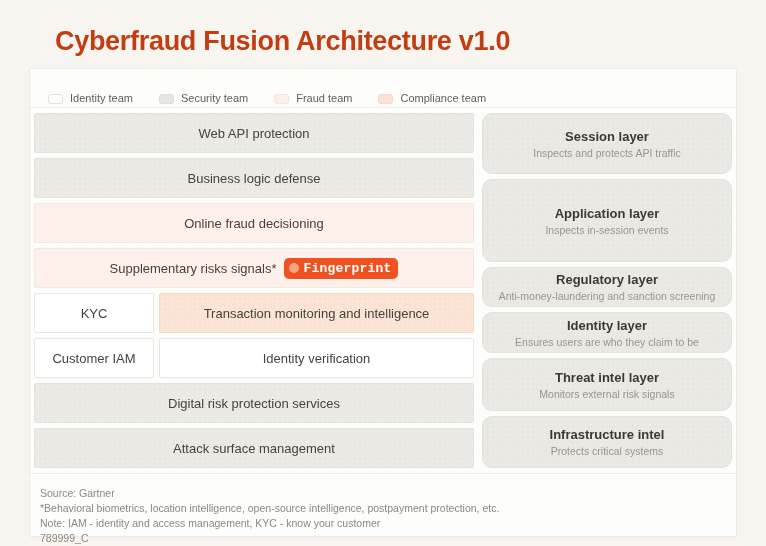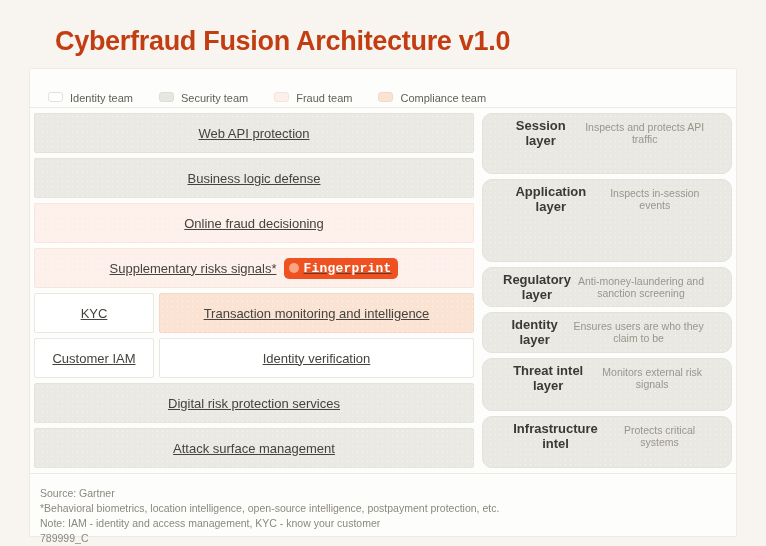--- a/index.html
+++ b/index.html
@@ -23,21 +23,21 @@
     border-radius:2px;
     display:flex; flex-direction:column;
   }
   
   .legend {
     height:39px; flex:0 0 39px;
     display:flex; align-items:center; gap:26px;
     padding:0 18px;
     border-bottom:1px solid #eceae4;
   }
-  .legend-item { display:flex; align-items:flex-start; gap:7px;margin-top:19px; }
+  .legend-item { display:flex; align-items:flex-end; gap:7px;margin-top:19px; }
   .legend-label { font-size:11px; color:#605e57; }
   .swatch { width:15px; height:10px; border-radius:3px; }
   .sw-identity   { background:#ffffff; border:1px solid #e3e1da; }
   .sw-security   { background:#e7e6e0; border:1px solid #dedcd5; }
   .sw-fraud      { background:#fdefe9; border:1px solid #f6e3da; }
   .sw-compliance { background:#fbe3d4; border:1px solid #f4d8c6; }
 
   
   .diagram {
     flex:1 1 auto;
@@ -46,21 +46,20 @@
   }
   .col-left { width:440px; flex:0 0 440px; display:flex; flex-direction:column; gap:5px; }
   .col-right { flex:1 1 auto; display:flex; flex-direction:column; gap:5px; }
 
   .box {
     border-radius:2px;
     display:flex; align-items:center; justify-content:center;
     font-size:13px; color:#45433d;
     text-align:left;
     background-size:5px 5px;
-    text-decoration:underline;
   }
   .row { height:40px; flex:0 0 40px; display:flex; gap:5px; }
   .row .box { height:100%; }
   .box-full { width:100%; }
   .box-small { width:120px; flex:0 0 120px; }
   .box-rest { flex:1 1 auto; }
 
   .team-security {
     background-color:#eae9e3;
     background-image:radial-gradient(circle, rgba(255,255,255,.55) 0.8px, transparent 1px);
@@ -81,22 +80,22 @@
     border:1px solid #e9e7e1;
   }
 
   
   .layer {
     border-radius:10px;
     background-color:#e9e8e2;
     background-image:radial-gradient(circle, rgba(255,255,255,.5) 0.8px, transparent 1px);
     background-size:5px 5px;
     border:1px solid #e2e1da;
-    display:flex; flex-direction:row; justify-content:center;
-    text-align:center; padding:4px 20px;
+    display:flex; flex-direction:column; align-items:center; justify-content:center;
+    text-align:center; padding:4px 0;
   }
   .layer-title { font-size:13px; font-weight:600; color:#3b3934; }
   .layer-sub { font-size:10.5px; color:#99968c; margin-top:3px; }
   .rh1{flex:0 0 61px;} .rh2{flex:0 0 83px;} .rh3{flex:0 0 40px;}
   .rh4{flex:0 0 41px;} .rh5{flex:0 0 53px;} .rh6{flex:0 0 52px;}
 
   
   .fp-badge {
     display:inline-flex; align-items:center; gap:4px;
     margin-left:8px;

